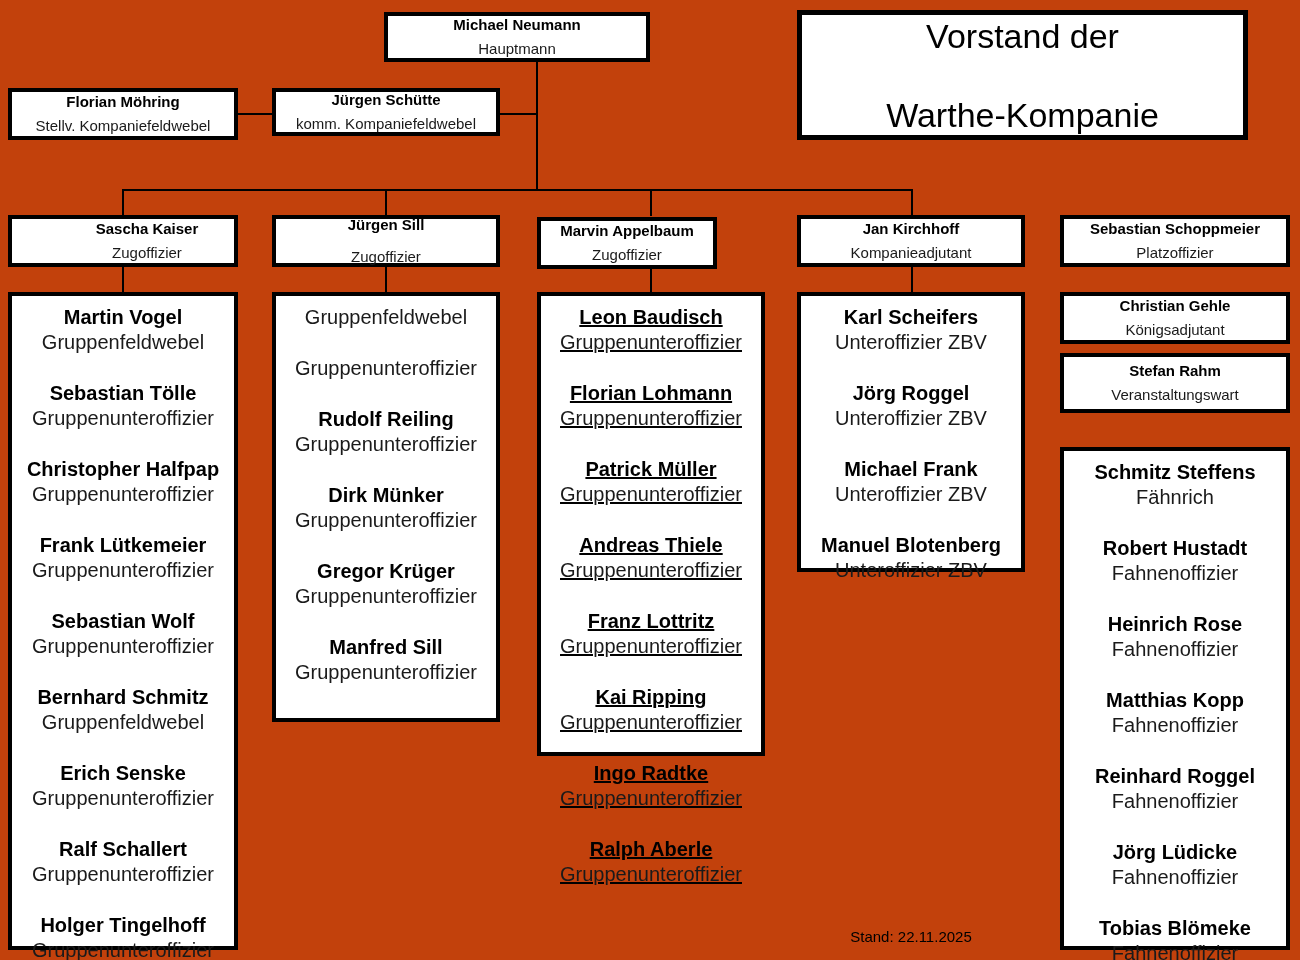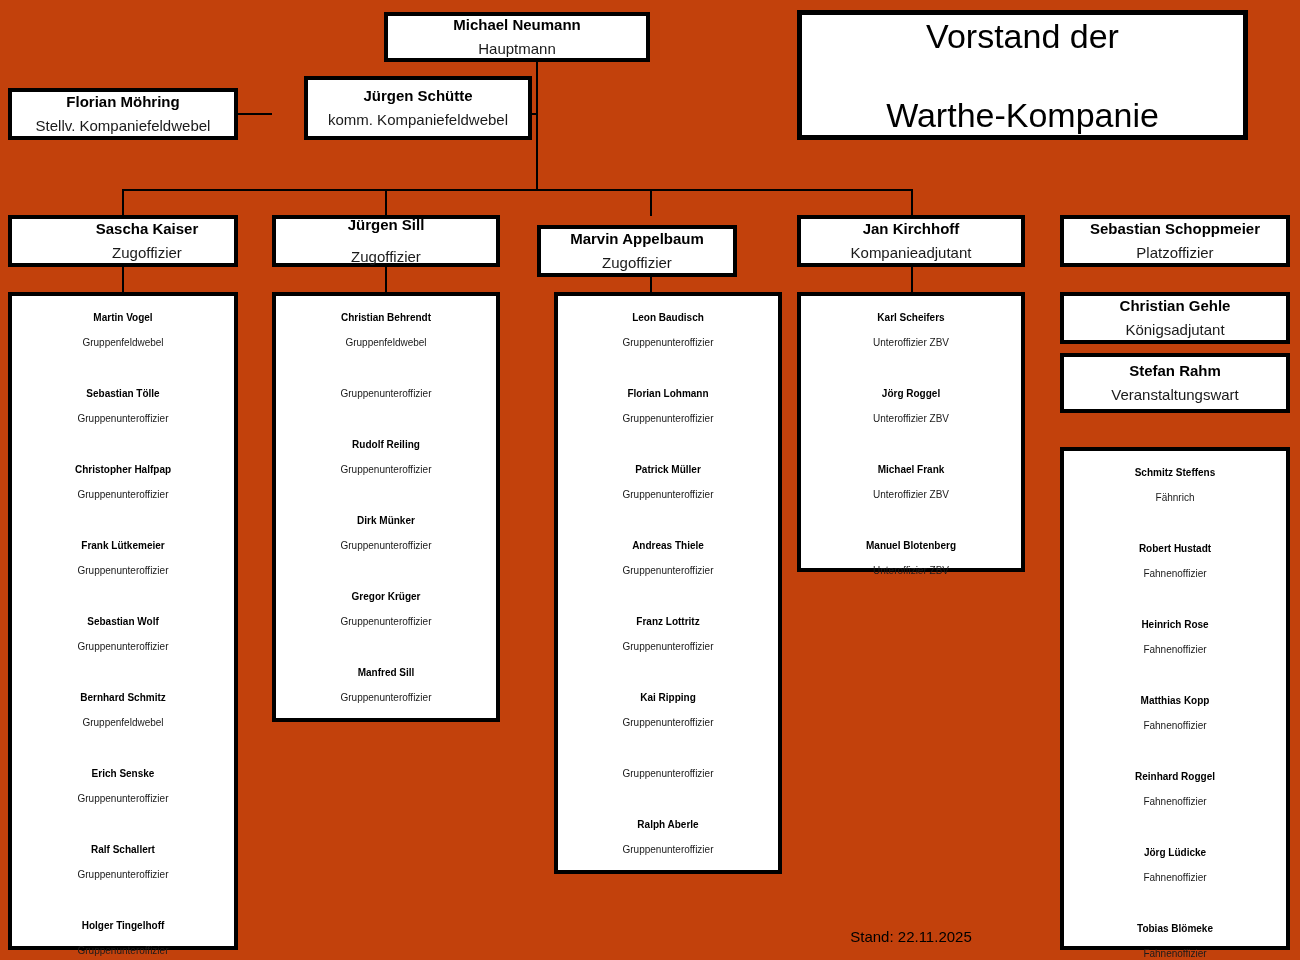--- a/index.html
+++ b/index.html
@@ -9,21 +9,21 @@
   }
   .node{
     position:absolute;border:4px solid #000;background:#fff;
     display:flex;flex-direction:column;justify-content:center;align-items:center;
     text-align:center;box-sizing:border-box;line-height:24px;font-size:15px;
   }
   .node .nm{font-weight:bold;}
   .node .rl{font-weight:normal;color:#1a1a1a;}
   .list{
     position:absolute;border:4px solid #000;background:#fff;
-    box-sizing:border-box;text-align:center;font-size:10px;padding-top:9px;
+    box-sizing:border-box;text-align:center;font-size:20px;padding-top:9px;
   }
   .member{line-height:25px;margin-bottom:26px;}
   .member .nm{font-weight:bold;}
   .member .rl{color:#1a1a1a;}
   .titlebox{
     position:absolute;border:5px solid #000;background:#fff;box-sizing:border-box;
     display:flex;flex-direction:column;justify-content:center;align-items:center;
     text-align:center;font-size:34px;line-height:54px;color:#000;
   }
   .line{position:absolute;background:#000;}
@@ -54,34 +54,34 @@
 
   <div class="titlebox" style="left:797px;top:10px;width:451px;height:130px;gap:25px;">
     <div>Vorstand der</div>
     <div>Warthe-Kompanie</div>
   </div>
 
   <div class="node" style="left:8px;top:88px;width:230px;height:52px;">
     <div class="nm">Florian Möhring</div>
     <div class="rl">Stellv. Kompaniefeldwebel</div>
   </div>
-  <div class="node" style="left:272px;top:76px;width:228px;height:64px;margin-left:32px;">
+  <div class="node" style="left:272px;top:88px;width:228px;height:48px;">
     <div class="nm">Jürgen Schütte</div>
     <div class="rl">komm. Kompaniefeldwebel</div>
   </div>
 
   <div class="node" style="left:8px;top:215px;width:230px;height:52px;padding-left:48px;">
     <div class="nm">Sascha Kaiser</div>
     <div class="rl">Zugoffizier</div>
   </div>
   <div class="node" style="left:272px;top:215px;width:228px;height:52px;gap:8px;">
     <div class="nm">Jürgen Sill</div>
     <div class="rl">Zugoffizier</div>
   </div>
-  <div class="node" style="left:537px;top:225px;width:200px;height:52px;">
+  <div class="node" style="left:537px;top:217px;width:180px;height:52px;">
     <div class="nm">Marvin Appelbaum</div>
     <div class="rl">Zugoffizier</div>
   </div>
   <div class="node" style="left:797px;top:215px;width:228px;height:52px;">
     <div class="nm">Jan Kirchhoff</div>
     <div class="rl">Kompanieadjutant</div>
   </div>
   <div class="node" style="left:1060px;top:215px;width:230px;height:52px;">
     <div class="nm">Sebastian Schoppmeier</div>
     <div class="rl">Platzoffizier</div>
@@ -130,21 +130,20 @@
       </div>
 
       <div class="member">
         <div class="nm">Holger Tingelhoff</div>
         <div class="rl">Gruppenunteroffizier</div>
       </div>
     </div>
   <div class="list" style="left:272px;top:292px;width:228px;height:430px;">
 
       <div class="member">
-        <div class="nm">Christian Behrendt</div>
         <div class="rl">Gruppenfeldwebel</div>
       </div>
 
       <div class="member">
         <div class="rl">Gruppenunteroffizier</div>
       </div>
 
       <div class="member">
         <div class="nm">Rudolf Reiling</div>
         <div class="rl">Gruppenunteroffizier</div>
@@ -158,21 +157,21 @@
       <div class="member">
         <div class="nm">Gregor Krüger</div>
         <div class="rl">Gruppenunteroffizier</div>
       </div>
 
       <div class="member">
         <div class="nm">Manfred Sill</div>
         <div class="rl">Gruppenunteroffizier</div>
       </div>
     </div>
-  <div class="list" style="left:554px;top:292px;width:228px;height:582px;">
+  <div class="list" style="left:537px;top:292px;width:228px;height:464px;text-decoration:underline;">
 
       <div class="member">
         <div class="nm">Leon Baudisch</div>
         <div class="rl">Gruppenunteroffizier</div>
       </div>
 
       <div class="member">
         <div class="nm">Florian Lohmann</div>
         <div class="rl">Gruppenunteroffizier</div>
       </div>
@@ -191,20 +190,21 @@
         <div class="nm">Franz Lottritz</div>
         <div class="rl">Gruppenunteroffizier</div>
       </div>
 
       <div class="member">
         <div class="nm">Kai Ripping</div>
         <div class="rl">Gruppenunteroffizier</div>
       </div>
 
       <div class="member">
+        <div class="nm">Ingo Radtke</div>
         <div class="rl">Gruppenunteroffizier</div>
       </div>
 
       <div class="member">
         <div class="nm">Ralph Aberle</div>
         <div class="rl">Gruppenunteroffizier</div>
       </div>
     </div>
   <div class="list" style="left:797px;top:292px;width:228px;height:280px;">
 

